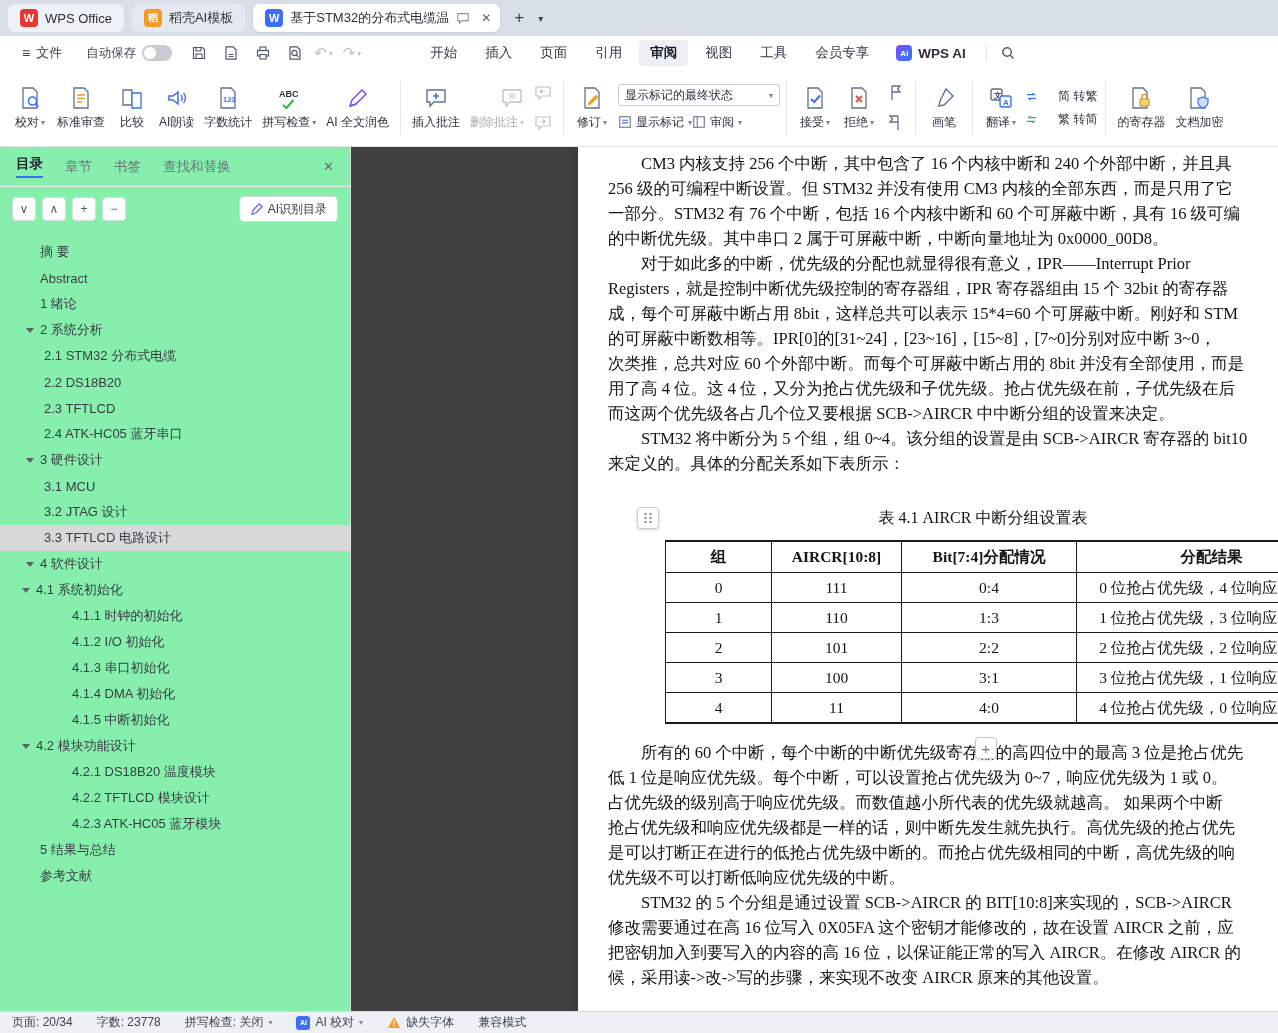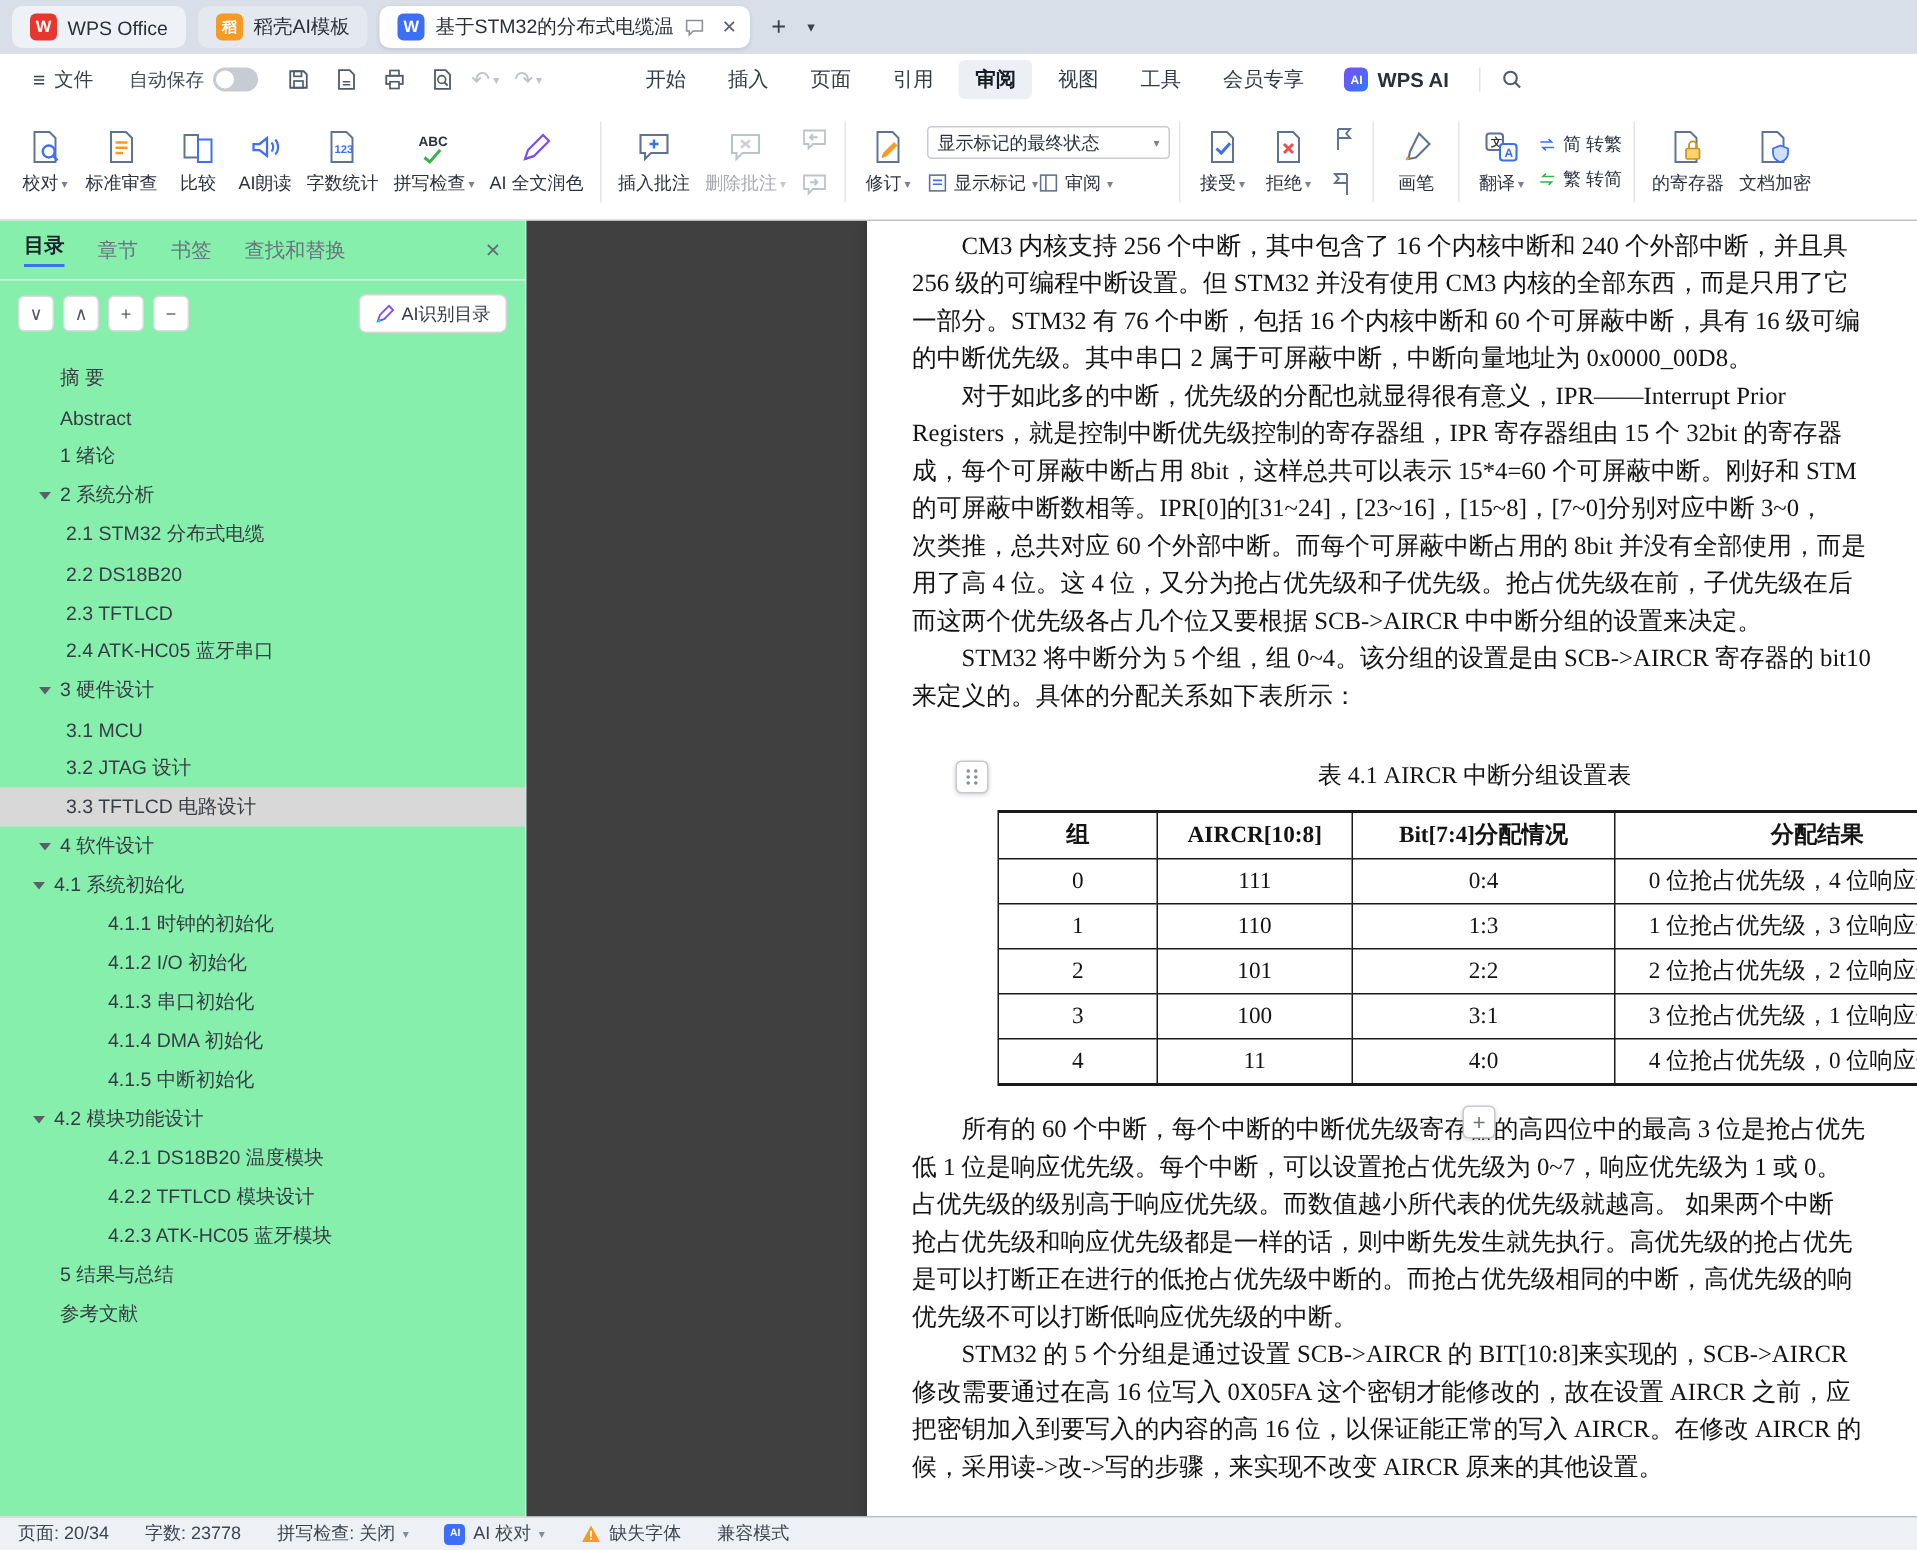--- a/index.html
+++ b/index.html
@@ -37,29 +37,29 @@
   .mtab.selected { font-weight:bold; color:#181c26; background:#eceff4; }
   .wpsai-btn { display:flex; align-items:center; gap:6px; padding:4px 10px; font-size:13.5px; color:#2a2f3a; font-weight:bold; }
   .wpsai-icon { width:16px; height:16px; border-radius:4px; background:linear-gradient(135deg,#7a4df8,#2f7bff); color:#fff; font-size:8px; font-weight:bold; display:flex; align-items:center; justify-content:center; }
   .mdivider { width:1px; height:16px; background:#dfe2e7; margin:0 10px; }
 
   
   .ribbon { height:77px; background:#fff; border-bottom:1px solid #dfe2e7; display:flex; align-items:center; padding:0 8px; flex:0 0 auto; overflow:hidden; }
   .rbtn { display:flex; flex-direction:column; align-items:center; justify-content:center; gap:4px; min-width:44px; height:64px; padding:2px 5px; border-radius:4px; font-size:12px; color:#2c3240; white-space:nowrap; }
   .rbtn .lab { display:flex; align-items:center; gap:2px; }
   .caret { font-size:8px; color:#7a828e; }
-  .disabled { opacity:.42; }
+  .disabled { opacity:.42;align-items:flex-end; }
   .vdiv { width:1px; height:54px; background:#e4e6ea; margin:0 6px; flex:0 0 auto; }
   .rstack { display:flex; flex-direction:column; gap:6px; justify-content:center; margin:0 2px; }
   .rsmall { width:24px; height:24px; display:flex; align-items:center; justify-content:center; border-radius:3px; }
   .trackcol { display:flex; flex-direction:column; gap:6px; justify-content:center; margin-left:4px; }
   .combo { width:162px; height:22px; border:1px solid #c8ccd2; border-radius:3px; background:#fff; display:flex; align-items:center; justify-content:space-between; padding:0 6px; font-size:12px; color:#2c3240; white-space:nowrap; }
   .trackrow { display:flex; gap:0; }
   .minibtn { display:flex; align-items:center; gap:4px; font-size:12px; color:#2c3240; height:20px; white-space:nowrap; }
-  .convrow { display:flex; align-items:center; gap:4px; font-size:12px; color:#2c3240; white-space:nowrap; }
+  .convrow { display:flex; align-items:center; gap:20px; font-size:12px; color:#2c3240; white-space:nowrap; }
 
   
   .main { flex:1 1 auto; display:flex; overflow:hidden; }
   .sidebar { width:351px; background:#86efac; border-right:1px solid #dcdfe3; display:flex; flex-direction:column; flex:0 0 auto; }
   .side-tabs { height:40px; display:flex; align-items:center; gap:22px; padding:0 16px; border-bottom:1px solid #ececec; font-size:13.5px; color:#6b7280; }
   .side-tab.active { color:#1d2330; font-weight:bold; border-bottom:2px solid #3c6ff5; padding-bottom:3px; }
   .side-close { margin-left:auto; color:#666c76; font-size:13px; }
   .side-controls { height:44px; display:flex; align-items:center; gap:6px; padding:0 12px; }
   .cbtn { width:24px; height:24px; border:1px solid #d8dbe0; border-radius:4px; display:flex; align-items:center; justify-content:center; font-size:12px; color:#555b66; background:#fff; }
   .ai-toc-btn { margin-left:auto; height:26px; display:flex; align-items:center; gap:5px; padding:0 10px; border:1px solid #d3d7dd; border-radius:5px; font-size:12px; color:#343a46; background:#fff; }

